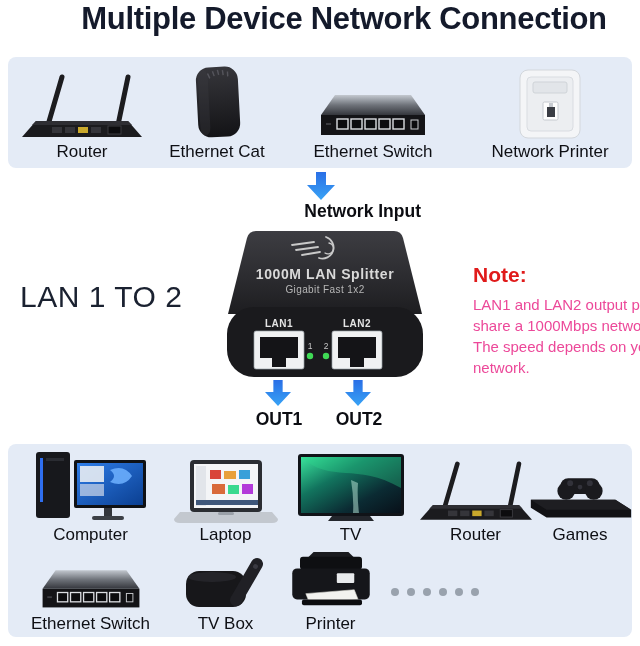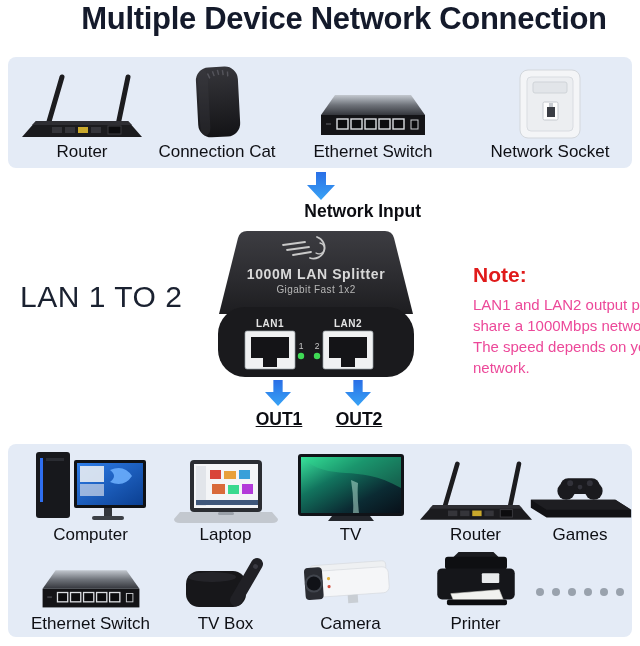--- a/index.html
+++ b/index.html
@@ -18,26 +18,26 @@
   .cell .icon{flex:1;display:flex;align-items:flex-end;justify-content:center;}
   .cell .lbl{font-size:17px;color:#0e0f14;margin-top:2px;white-space:nowrap;line-height:1.1;}
   .row .cell{min-width:0;}
   svg{display:block;}
   .arrow{position:absolute;width:30px;height:28px;}
   .arrow.small{height:26px;}
   .net-input{position:absolute;top:201px;left:221px;width:200px;text-align:right;
              font-size:17.5px;font-weight:700;color:#0c0d12;}
   .lan-heading{position:absolute;top:280px;left:20px;font-size:30px;font-weight:400;
                color:#1a2130;letter-spacing:0.5px;}
-  .splitter{position:absolute;left:217px;top:227px;width:198px;height:152px;}
+  .splitter{position:absolute;left:226px;top:227px;width:198px;height:152px;}
   .note{position:absolute;left:436px;top:263px;width:203px;margin-left:37px;}
   .note-title{font-size:21px;font-weight:700;color:#e01a1a;}
   .note-body{margin-top:7px;font-size:15px;line-height:21px;color:#ec4899;}
   .out-label{position:absolute;top:409px;width:70px;text-align:center;
-             font-size:17.5px;font-weight:700;color:#0c0d12;text-decoration:underline;}
+             font-size:17.5px;font-weight:700;color:#0c0d12;}
   #out1-label{left:244px;} #out2-label{left:324px;}
   #arrow-top{left:306px;top:172px;}
   #arrow-out1{left:263px;top:380px;} #arrow-out2{left:343px;top:380px;}
   .defsvg{position:absolute;width:0;height:0;}
 </style>
 </head>
 <body>
 
 <svg class="defsvg" aria-hidden="true">
   <defs>
@@ -103,21 +103,21 @@
             <g stroke="#55555c" stroke-width="1.4">
               <line x1="24" y1="12" x2="26" y2="17"></line>
                 <line x1="29" y1="10" x2="30.5" y2="15"></line>
               <line x1="34" y1="9" x2="35" y2="14"></line>
                 <line x1="39" y1="9.5" x2="39.5" y2="14.5"></line>
               <line x1="44" y1="11" x2="44" y2="16"></line>
             </g>
           </g>
         </svg>
       </div>
-      <div class="lbl">Connection Cat</div>
+      <div class="lbl">Ethernet Cat</div>
     </div>
 
     <div class="cell" style="width:190px">
       <div class="icon">
         <svg width="124" height="58" viewBox="0 0 124 58">
           <polygon points="24,12 100,12 114,32 10,32" fill="url(#gsw)"></polygon>
           <rect x="10" y="32" width="104" height="20" fill="#141417"></rect>
           <g fill="#0c0c0e" stroke="#dcdee2" stroke-width="1.4">
             <rect x="26" y="36" width="11" height="10"></rect>
               <rect x="40" y="36" width="11" height="10"></rect>
@@ -136,21 +136,21 @@
       <div class="icon">
         <svg width="62" height="72" viewBox="0 0 62 72">
           <rect x="1" y="1" width="60" height="68" rx="8" fill="#f4f5f7" stroke="#d3d7dc"></rect>
           <rect x="8" y="8" width="46" height="54" rx="4" fill="#eceef1" stroke="#d9dce1"></rect>
           <rect x="14" y="13" width="34" height="11" rx="2" fill="#e2e5e9" stroke="#cfd3d8"></rect>
           <rect x="24" y="33" width="15" height="18" rx="1.5" fill="#fdfdfd" stroke="#c6cad0"></rect>
           <rect x="28" y="38" width="8" height="10" fill="#3a3d44"></rect>
           <rect x="30" y="34" width="4" height="4" fill="#c6cad0"></rect>
         </svg>
       </div>
-      <div class="lbl">Network Socket</div>
+      <div class="lbl">Network Printer</div>
     </div>
   </div>
 
   <div class="arrow" id="arrow-top">
     <svg width="30" height="28" viewBox="0 0 30 28">
         <path d="M10,0 H20 V13 H29 L15,28 L1,13 H10 Z" fill="url(#garrow)"></path>
       </svg>
   </div>
   <div class="net-input">Network Input</div>
 
@@ -323,36 +323,20 @@
             <ellipse cx="34" cy="24" rx="24" ry="5" fill="#2b2b31" opacity="0.7"></ellipse>
             <g transform="rotate(30 68 30)">
               <rect x="62" y="2" width="12" height="54" rx="6" fill="#202025"></rect>
               <circle cx="68" cy="11" r="2.4" fill="#3a3a42"></circle>
             </g>
           </svg>
         </div>
         <div class="lbl">TV Box</div>
       </div>
 
-      <div class="cell" style="width:145px">
-        <div class="icon">
-          <svg width="112" height="56" viewBox="0 0 112 56">
-            <g transform="rotate(-4 56 28)">
-              <rect x="16" y="6" width="76" height="10" rx="4" fill="#eef0f2" stroke="#d3d7db" stroke-width="0.6"></rect>
-              <rect x="20" y="12" width="74" height="26" rx="6" fill="#f5f6f8" stroke="#d3d7db" stroke-width="0.6"></rect>
-              <rect x="10" y="8" width="18" height="32" rx="4" fill="#2a2c32"></rect>
-              <circle cx="19" cy="24" r="8" fill="#101217" stroke="#41454d" stroke-width="2"></circle>
-              <circle cx="34" cy="20" r="1.6" fill="#e2b13c"></circle>
-              <circle cx="34" cy="28" r="1.6" fill="#d34f3f"></circle>
-              <rect x="52" y="38" width="10" height="8" fill="#c9ced4"></rect>
-            </g>
-          </svg>
-        </div>
-        <div class="lbl">Camera</div>
-      </div>
 
       <div class="cell" style="width:105px">
         <div class="icon">
           <svg width="106" height="62" viewBox="0 0 108 64">
             <polygon points="36,1 72,1 78,7 30,7" fill="#1a1b1f"></polygon>
             <rect x="22" y="6" width="64" height="13" rx="3" fill="#0e0f12"></rect>
             <rect x="14" y="18" width="80" height="32" rx="5" fill="#15161a"></rect>
             <rect x="60" y="23" width="18" height="10" rx="1" fill="#e8eaec"></rect>
             <polygon points="28,44 78,40 82,50 32,54" fill="#f2f2ef" stroke="#d8d8d2" stroke-width="0.6"></polygon>
             <rect x="24" y="50" width="62" height="6" rx="2" fill="#0c0d10"></rect>

